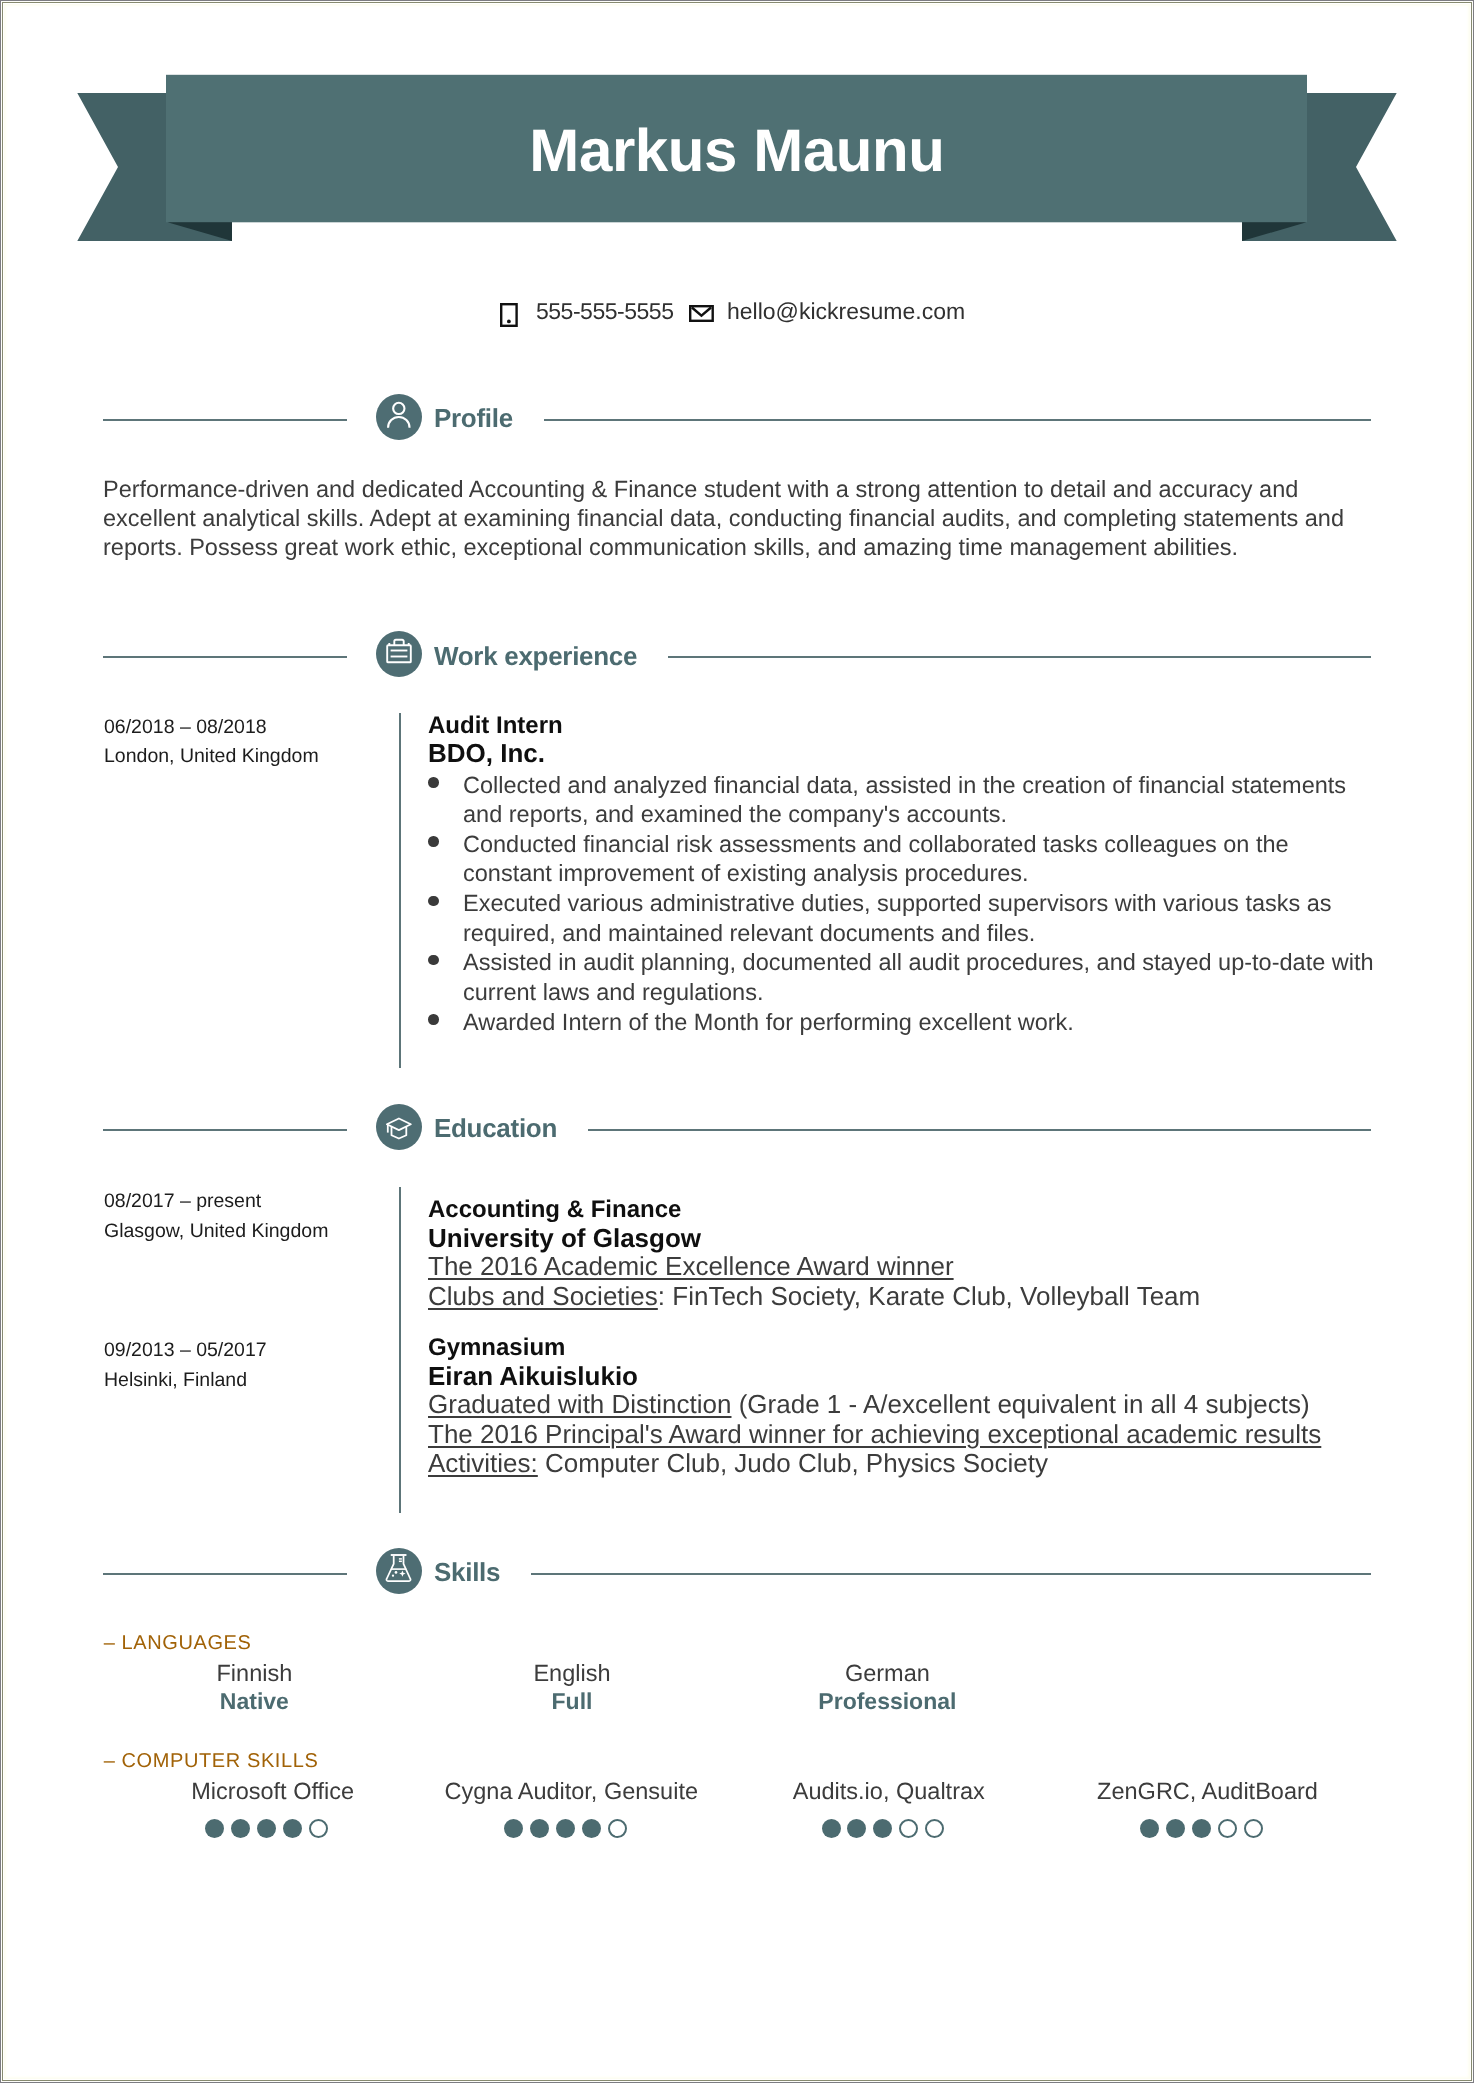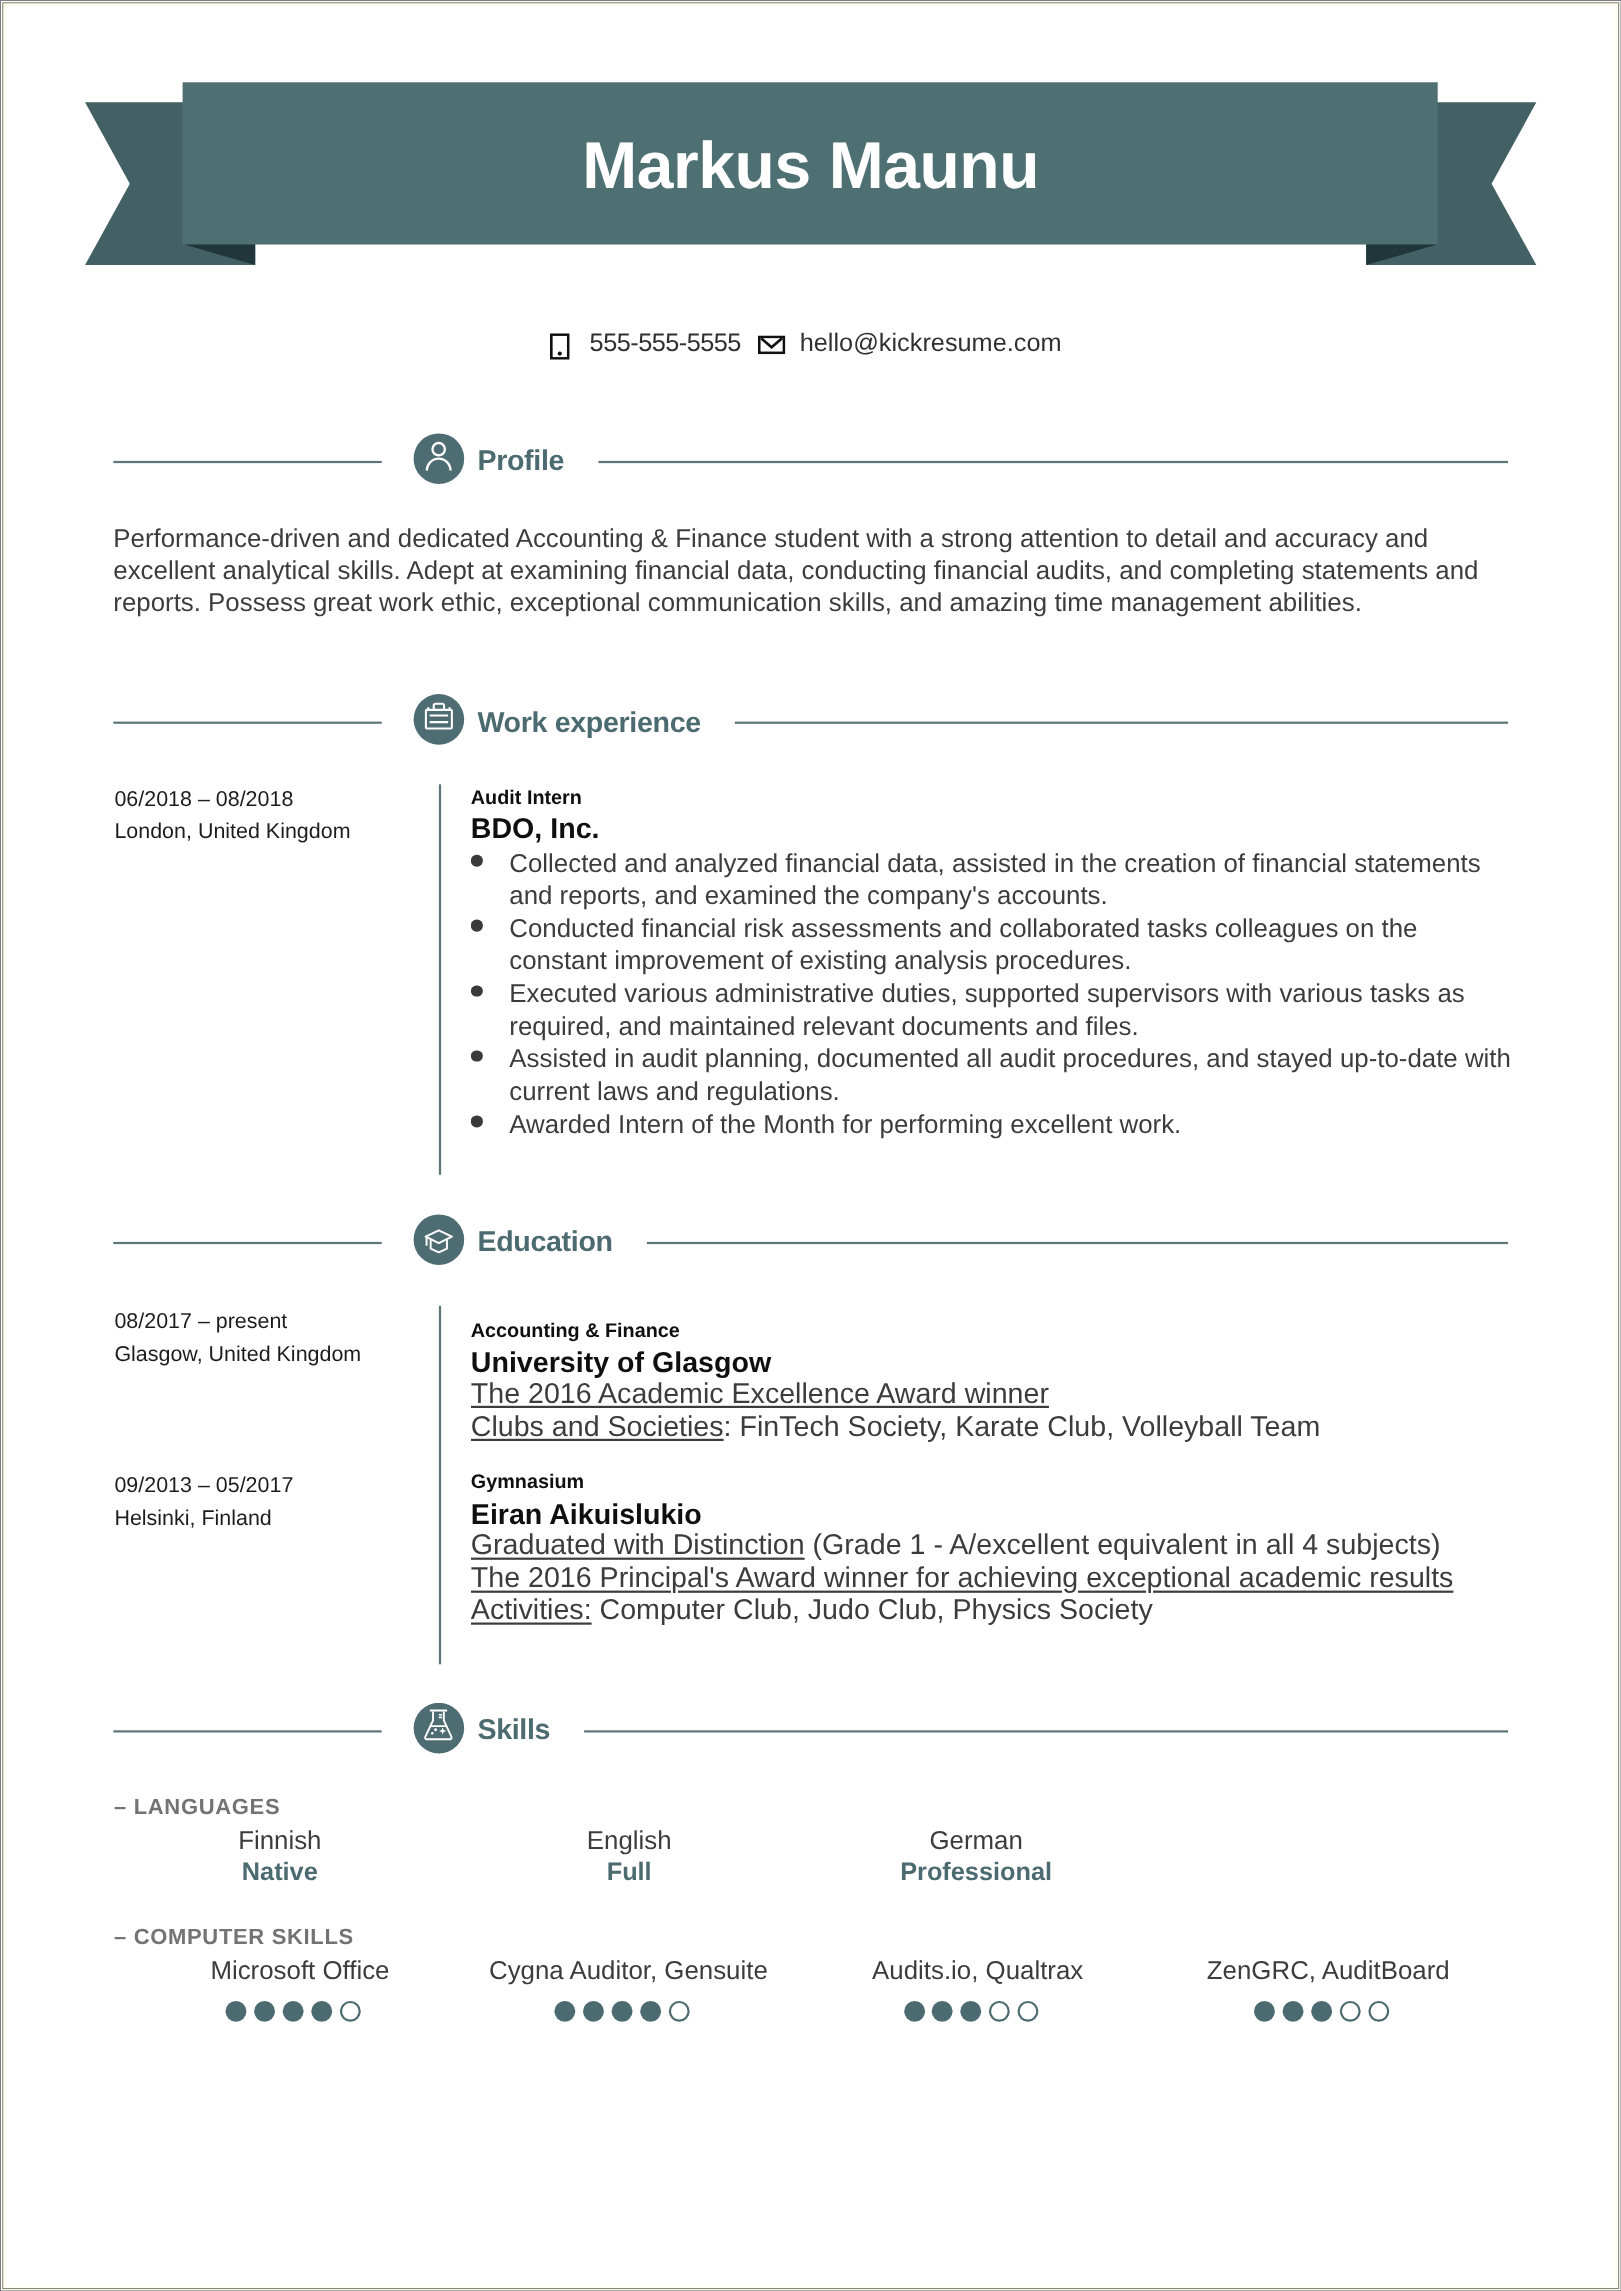--- a/index.html
+++ b/index.html
@@ -80,33 +80,33 @@
   .para{
     position:absolute;left:103px;width:1270px;
     font-size:23.5px;line-height:29.2px;color:#3c3c3c;
   }
 
   
   .entry{position:absolute;left:103px;width:1270px;}
   .entry .left{position:absolute;left:1px;width:300px;font-size:19.5px;line-height:29.6px;color:#1c1c1c;}
   .entry .bar{position:absolute;left:295.5px;width:2.2px;background:#5d7579;}
   .entry .right{position:absolute;left:325px;width:952px;}
-  .jt{font-size:18px;font-weight:bold;color:#0f0f0f;line-height:29.5px;letter-spacing:0px;}
+  .jt{font-size:24px;font-weight:bold;color:#0f0f0f;line-height:29.5px;letter-spacing:0px;}
   .co{font-size:26px;font-weight:bold;color:#0f0f0f;line-height:27.5px;letter-spacing:0px;}
   ul.bul{margin:0;padding:3px 0 0 0;list-style:none;}
   ul.bul li{position:relative;padding-left:35px;font-size:23.5px;line-height:29.65px;color:#3c3c3c;}
   ul.bul li:before{
     content:"";position:absolute;left:0px;top:6.5px;width:10.5px;height:10.5px;border-radius:50%;background:#3a3a3a;
   }
   .und{font-size:26px;line-height:29.2px;color:#3c3c3c;}
   .und u{text-decoration:underline;text-underline-offset:2.5px;text-decoration-thickness:1.6px;}
 
   
   .skillgrp{position:absolute;left:103.7px;width:1270px;}
-  .grplabel{position:absolute;left:0;top:0;font-size:20px;font-weight:bold;letter-spacing:0.6px;color:#737373;line-height:20px;white-space:nowrap;}
+  .grplabel{position:absolute;left:0;top:0;font-size:20px;font-weight:normal;letter-spacing:0.6px;color:#a16207;line-height:20px;white-space:nowrap;}
   .skillrow{position:absolute;left:0;top:25.5px;width:1270px;height:72px;}
   .skillcell{position:absolute;top:0;width:300px;text-align:center;}
   .sk-name{font-size:23.5px;color:#3c3c3c;line-height:28.3px;}
   .sk-lvl{font-size:23px;font-weight:bold;color:#4c6b70;line-height:28px;}
   .dots{position:absolute;left:-6px;top:42.5px;width:300px;display:flex;justify-content:center;}
   .dot{width:19px;height:19px;border-radius:50%;box-sizing:border-box;margin:0 3.45px;}
   .dot.on{background:#4c6b70;}
   .dot.off{border:2px solid #4c6b70;background:transparent;}
 </style>
 </head>

